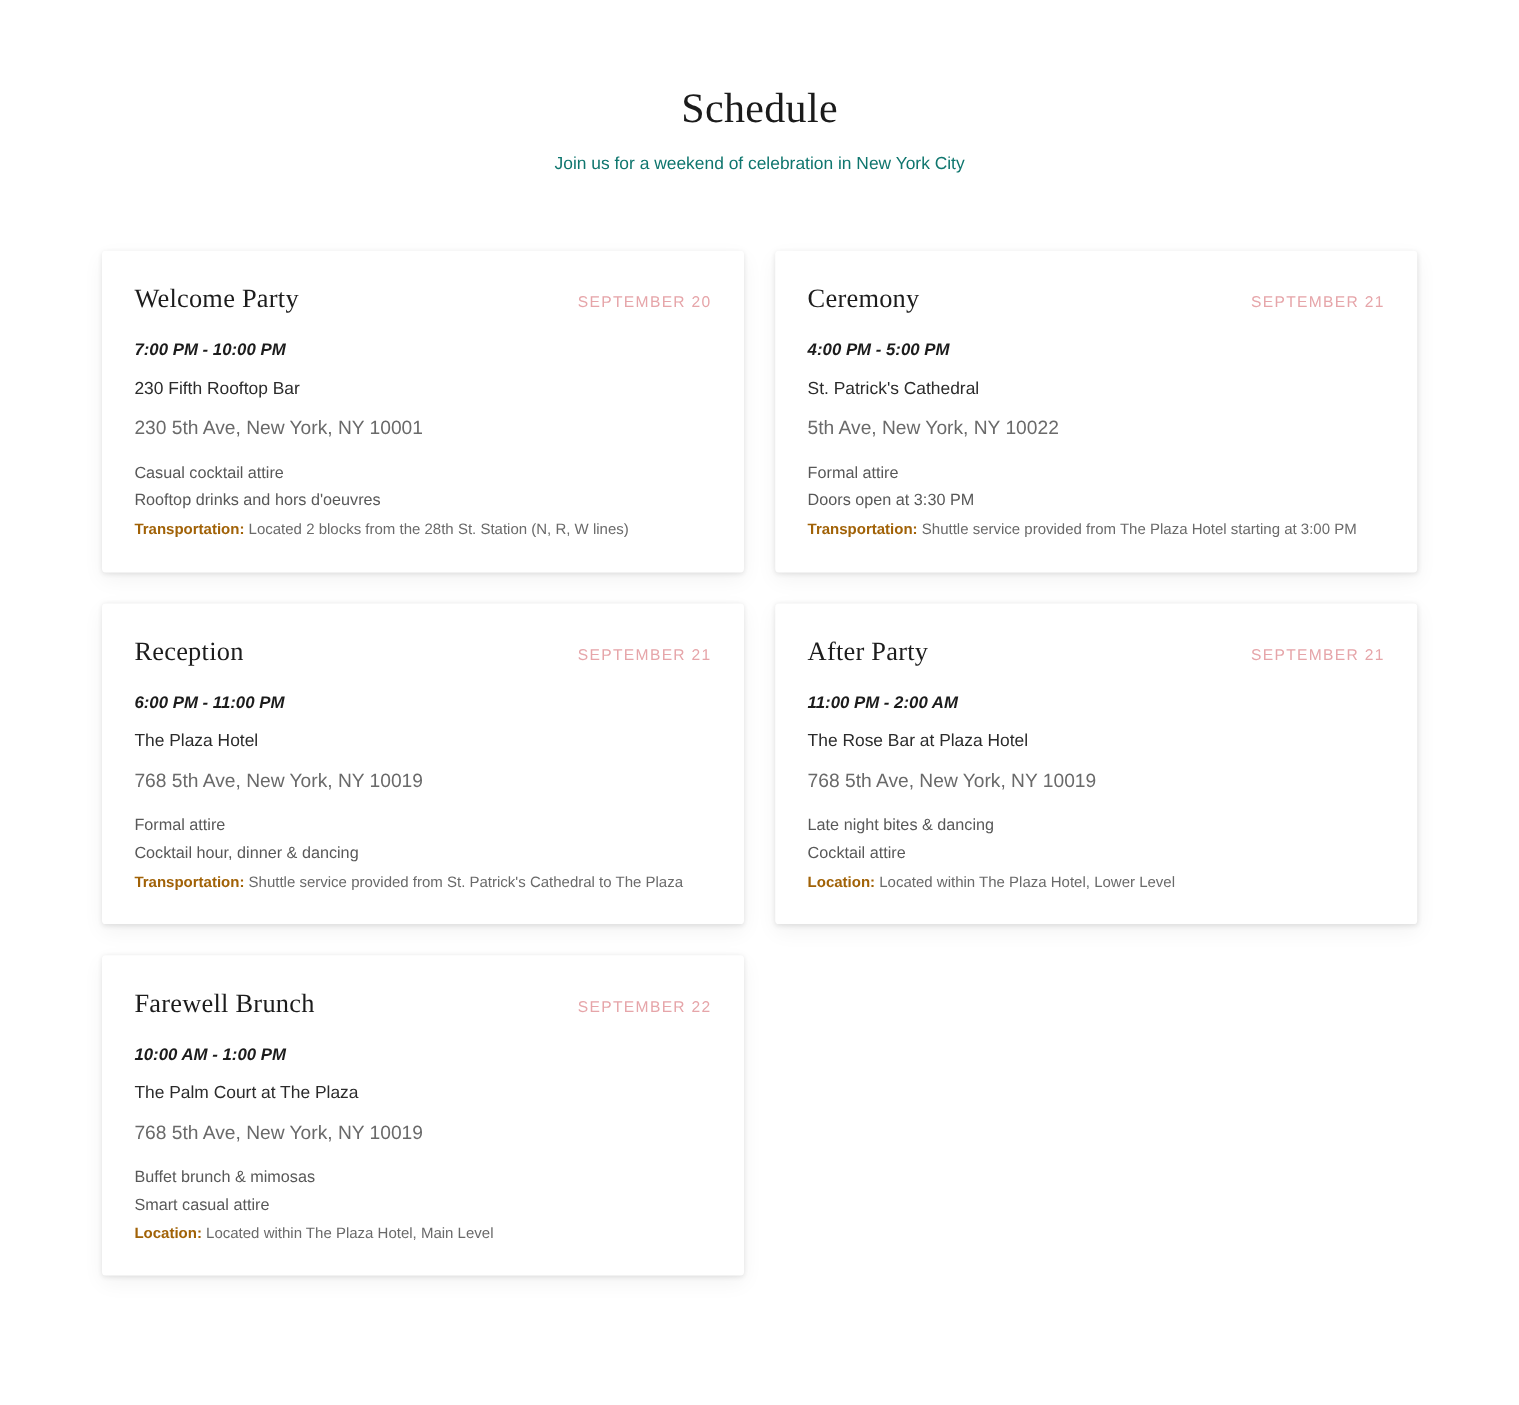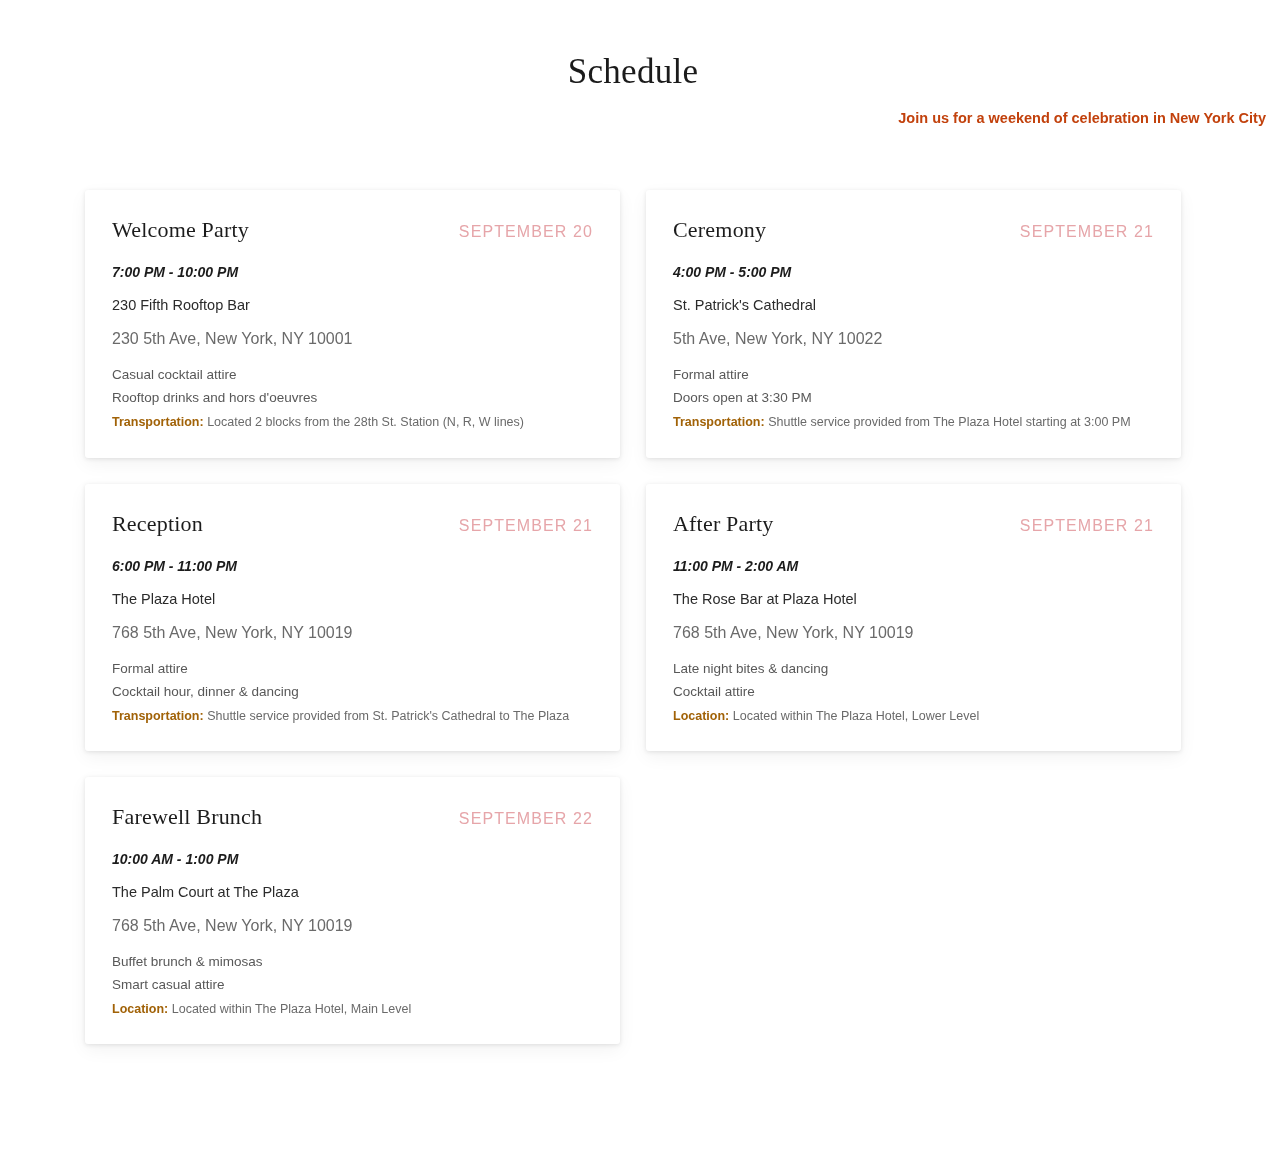--- a/index.html
+++ b/index.html
@@ -14,36 +14,36 @@
   }
   .page {
     width: 1266px;
     min-height: 1171px;
     padding-top: 52px;
     background: #ffffff;
   }
   .page-header {
     text-align: center;
     margin-bottom: 64px;
+    margin-top: 19px;
   }
   .page-title {
     font-family: "Liberation Serif", serif;
     font-size: 35px;
     font-weight: 400;
     color: #1b1b1b;
     letter-spacing: 0.3px;
     margin: 0 0 18px 0;
     line-height: 1.15;
   }
   .page-subtitle {
     font-size: 14.5px;
-    color: #c2410c;
+    color: #0f766e;
     margin: 0;
-    font-weight: 700;
-    text-align: right;
+    font-weight: 400;
   }
   .cards-grid {
     width: 1096px;
     margin: 0 auto;
     display: flex;
     flex-wrap: wrap;
     gap: 26px 26px;
     align-content: flex-start;
   }
   .event-card {
@@ -62,21 +62,21 @@
   }
   .card-title {
     font-family: "Liberation Serif", serif;
     font-size: 22px;
     font-weight: 400;
     color: #1c1c1c;
     letter-spacing: 0.2px;
     line-height: 1.1;
   }
   .card-date {
-    font-size: 16px;
+    font-size: 13px;
     letter-spacing: 1.1px;
     color: #e6a5a9;
     text-transform: uppercase;
     font-weight: 400;
     white-space: nowrap;
     padding-left: 14px;
   }
   .card-time {
     font-size: 14px;
     font-weight: 700;

